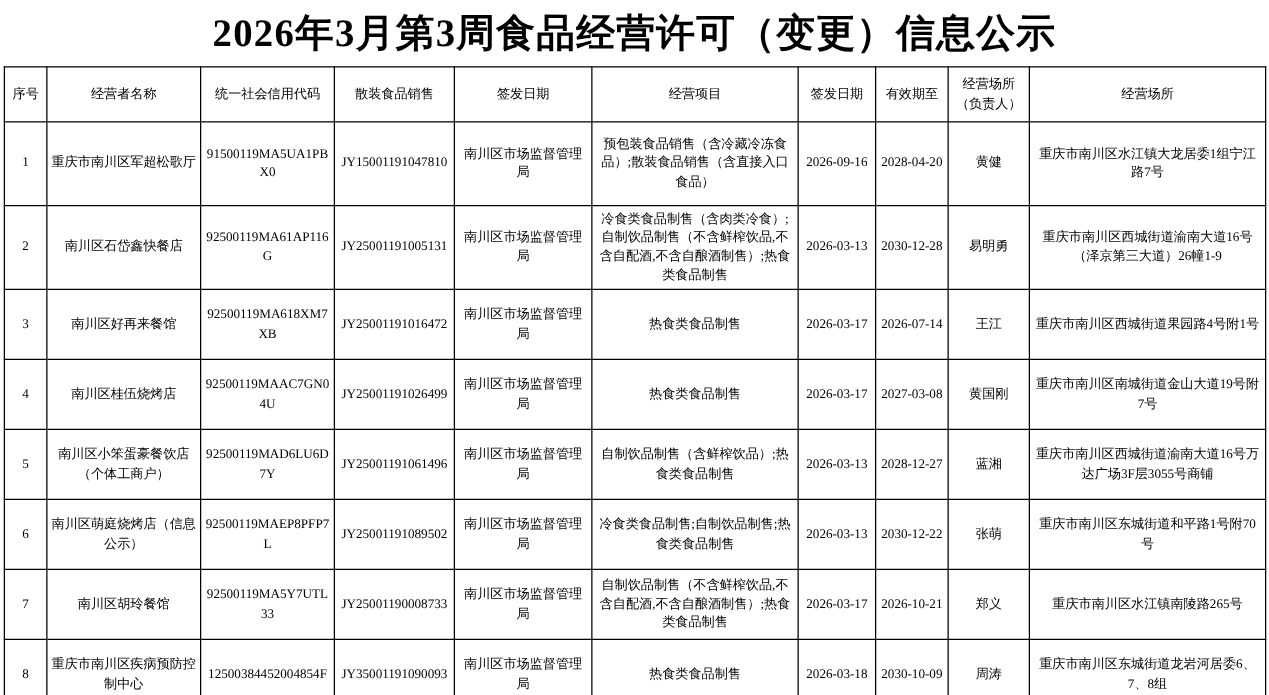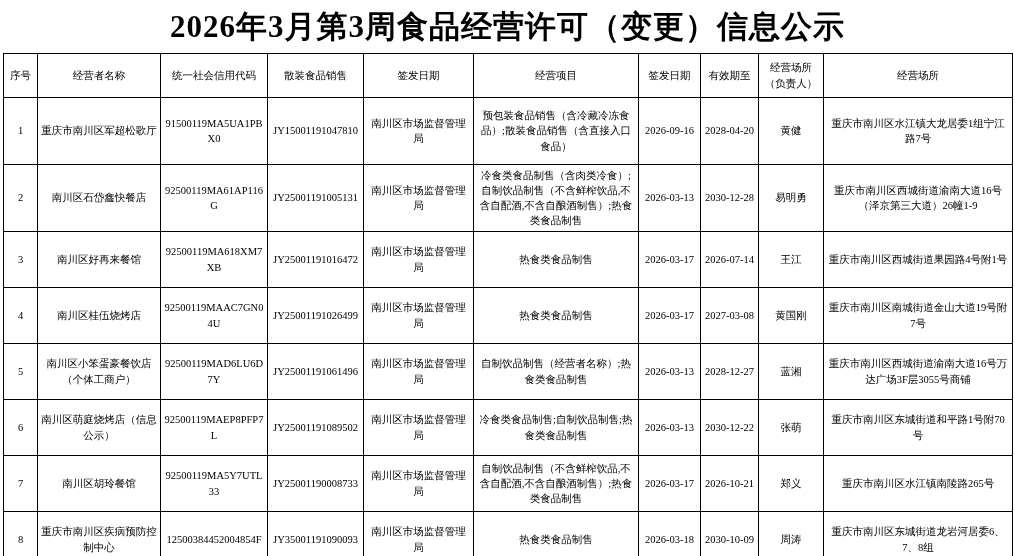--- a/index.html
+++ b/index.html
@@ -139,21 +139,21 @@
           <td>2027-03-08</td>
           <td>黄国刚</td>
           <td>重庆市南川区南城街道金山大道19号附7号</td>
         </tr>
         <tr>
           <td>5</td>
           <td>南川区小笨蛋豪餐饮店（个体工商户）</td>
           <td>92500119MAD6LU6D7Y</td>
           <td>JY25001191061496</td>
           <td>南川区市场监督管理局</td>
-          <td>自制饮品制售（经营者名称）;热食类食品制售</td>
+          <td>自制饮品制售（含鲜榨饮品）;热食类食品制售</td>
           <td>2026-03-13</td>
           <td>2028-12-27</td>
           <td>蓝湘</td>
           <td>重庆市南川区西城街道渝南大道16号万达广场3F层3055号商铺</td>
         </tr>
         <tr>
           <td>6</td>
           <td>南川区萌庭烧烤店（信息公示）</td>
           <td>92500119MAEP8PFP7L</td>
           <td>JY25001191089502</td>

